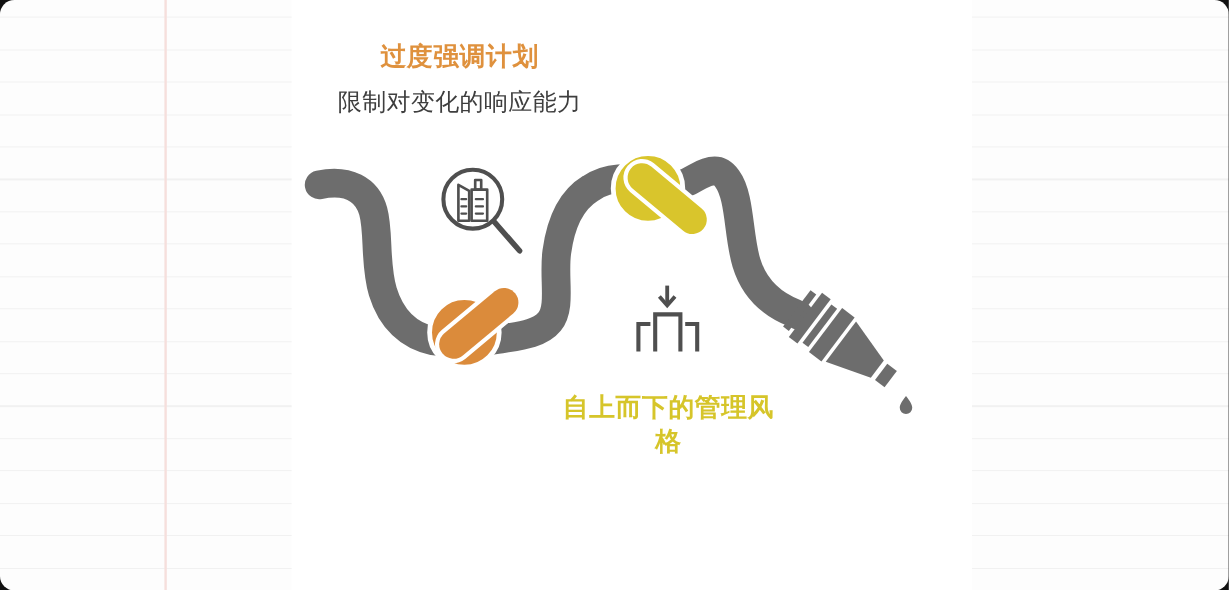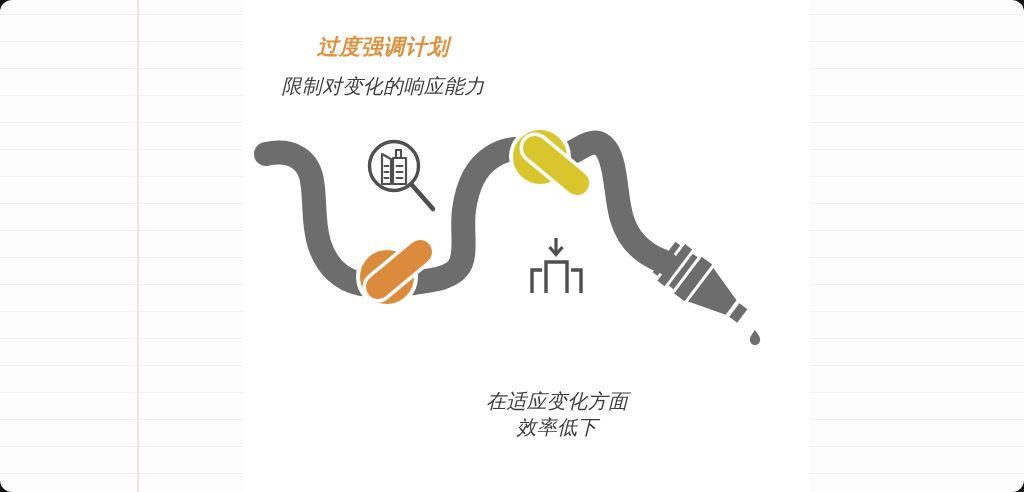--- a/index.html
+++ b/index.html
@@ -24,21 +24,21 @@
     background:#f6dfdc;
   }
   .content-panel{
     position:absolute;left:243px;top:0;width:567px;height:100%;
     background:#ffffff;
   }
   .art{
     position:absolute;left:0;top:0;width:1024px;height:492px;
   }
   .txt{
-    position:absolute;text-align:center;line-height:1.28;font-style:italic;
+    position:absolute;text-align:center;line-height:1.28;
   }
   .item-title{
     font-weight:bold;font-size:21.5px;letter-spacing:0.5px;
   }
   .item-desc{
     font-size:20px;color:#3e3e3e;letter-spacing:0.3px;
   }
   .title-orange{color:#df913d;}
   .title-yellow{color:#d6c52a;}
   .t1{left:263px;top:34px;width:240px;}
@@ -115,16 +115,16 @@
       <path d="M 546 293 L 546 262 L 567 262 L 567 293" stroke-width="3.4"></path>
       <path d="M 532 293 L 532 270 L 542 270" stroke-width="3.4"></path>
       <path d="M 581 293 L 581 270 L 571 270" stroke-width="3.4"></path>
     </g>
   </svg>
 
   <div class="txt item-title title-orange t1">过度强调计划</div>
 
   <div class="txt item-desc d1">限制对变化的响应能力</div>
 
+  <div class="txt item-title title-yellow t2">自上而下的管理风格</div>
 
-  <div class="txt item-desc d2">在适应变化方面效率低下</div>
 
 </div>
 
 </body></html>

